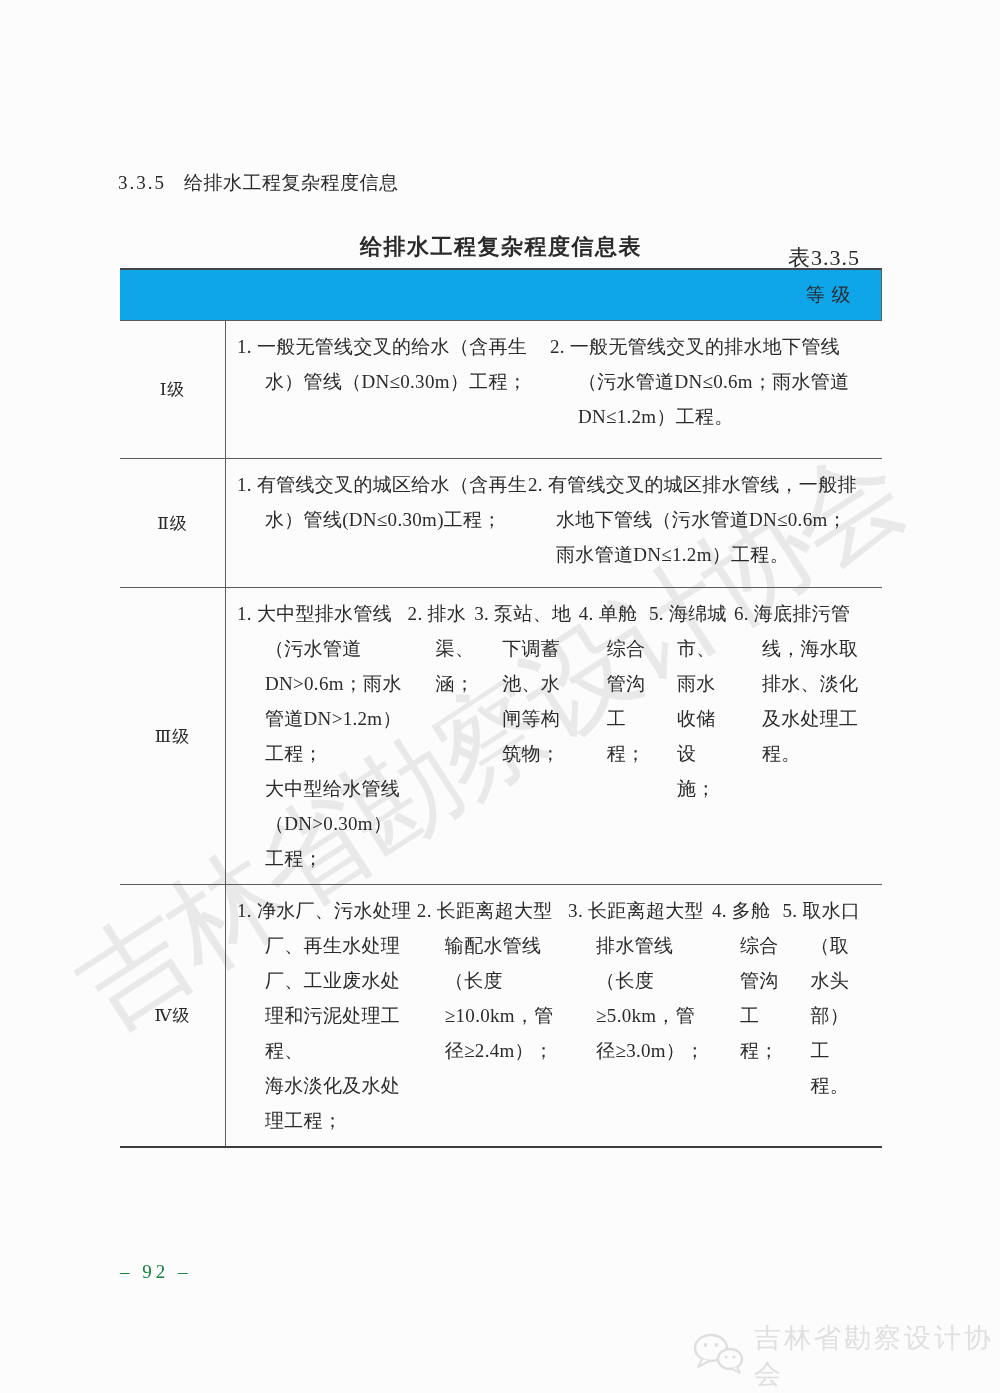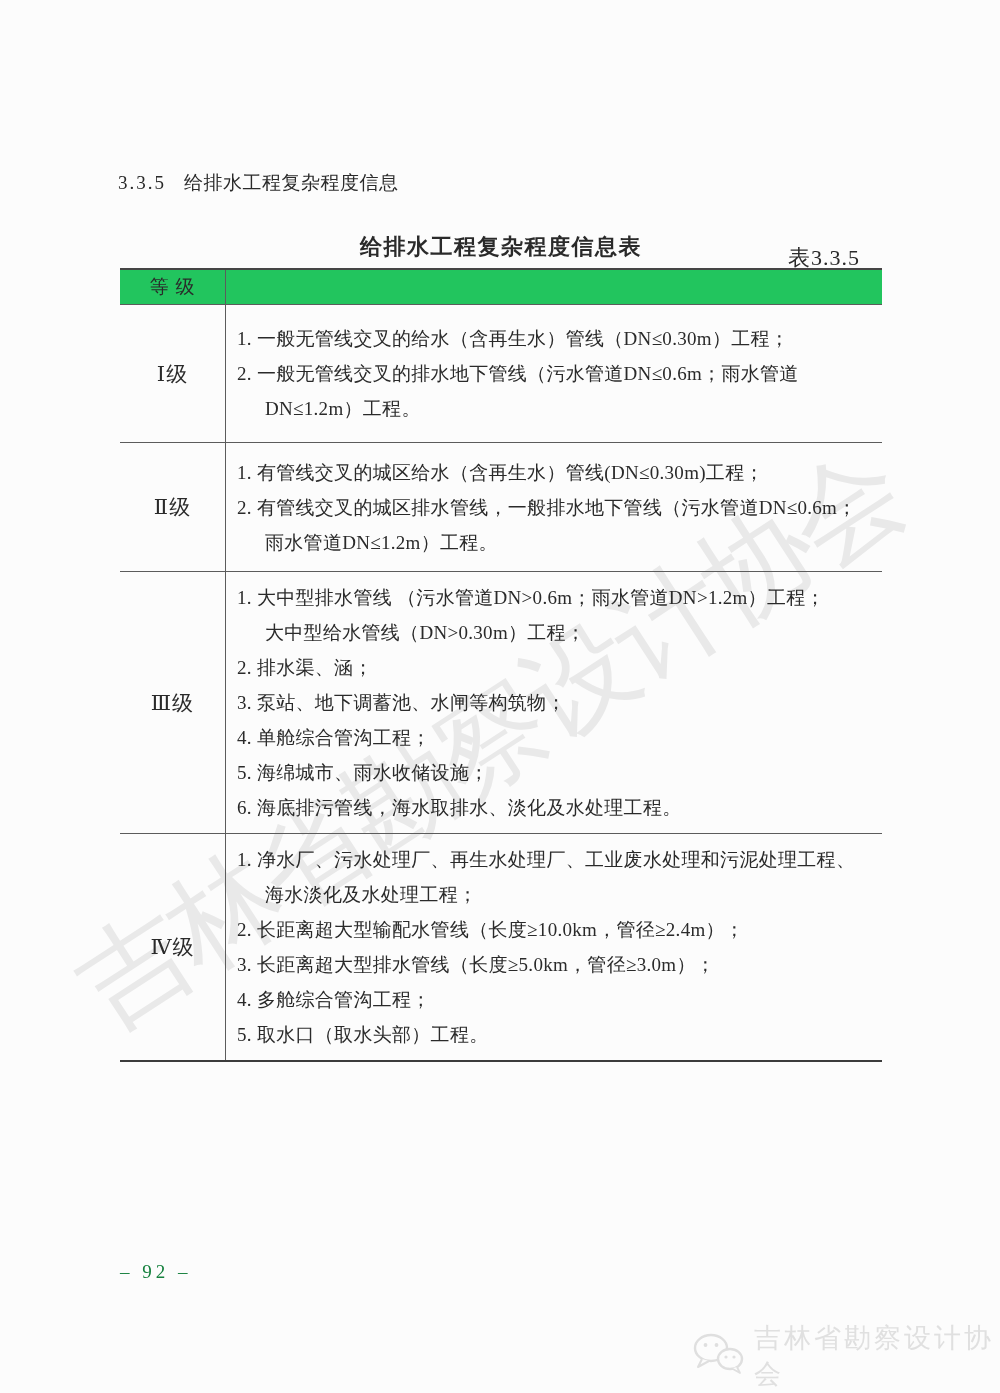--- a/index.html
+++ b/index.html
@@ -36,37 +36,37 @@
     position:absolute; left:788px; top:243px; font-size:22px; letter-spacing:1px;
   }
   
   .ptable {
     position:absolute; left:120px; top:268px; width:762px;
     border-top:2.5px solid #454545;
     border-bottom:2.5px solid #3c3c3c;
     box-sizing:border-box;
   }
   .thead {
-    display:flex; height:34px; background:#22c55e;
+    display:flex; height:50px; background:#0ea5e9;justify-content:flex-end;
   }
   .hcell { display:flex; align-items:center; justify-content:center;
     font-size:19px; letter-spacing:1px; }
   .gradecol { width:106px; flex:0 0 106px; border-right:1px solid #5c5c5c; box-sizing:border-box; }
   .condcol  { flex:1; }
   .trow { display:flex; border-top:1px solid #5c5c5c; }
   #tbody .trow:nth-child(1){ min-height:137px; }
   #tbody .trow:nth-child(2){ min-height:128px; }
   #tbody .trow:nth-child(3){ min-height:252px; }
   #tbody .trow:nth-child(4){ min-height:221px; }
   .grade {
     display:flex; align-items:center; justify-content:center;
-    font-size:21px; letter-spacing:1px;
+    font-size:17px; letter-spacing:1px;
   }
   .cond {
-    display:flex; flex-direction:column; justify-content:center;
+    display:flex; flex-direction:row; justify-content:center;
     padding:8px 14px 8px 11px; box-sizing:border-box;
   }
   .item {
     font-size:19px; line-height:35px;
     padding-left:28px; text-indent:-28px;
     white-space:pre-line; letter-spacing:0.3px;
   }
   
   .page-number {
     position:absolute; left:120px; top:1261px;

